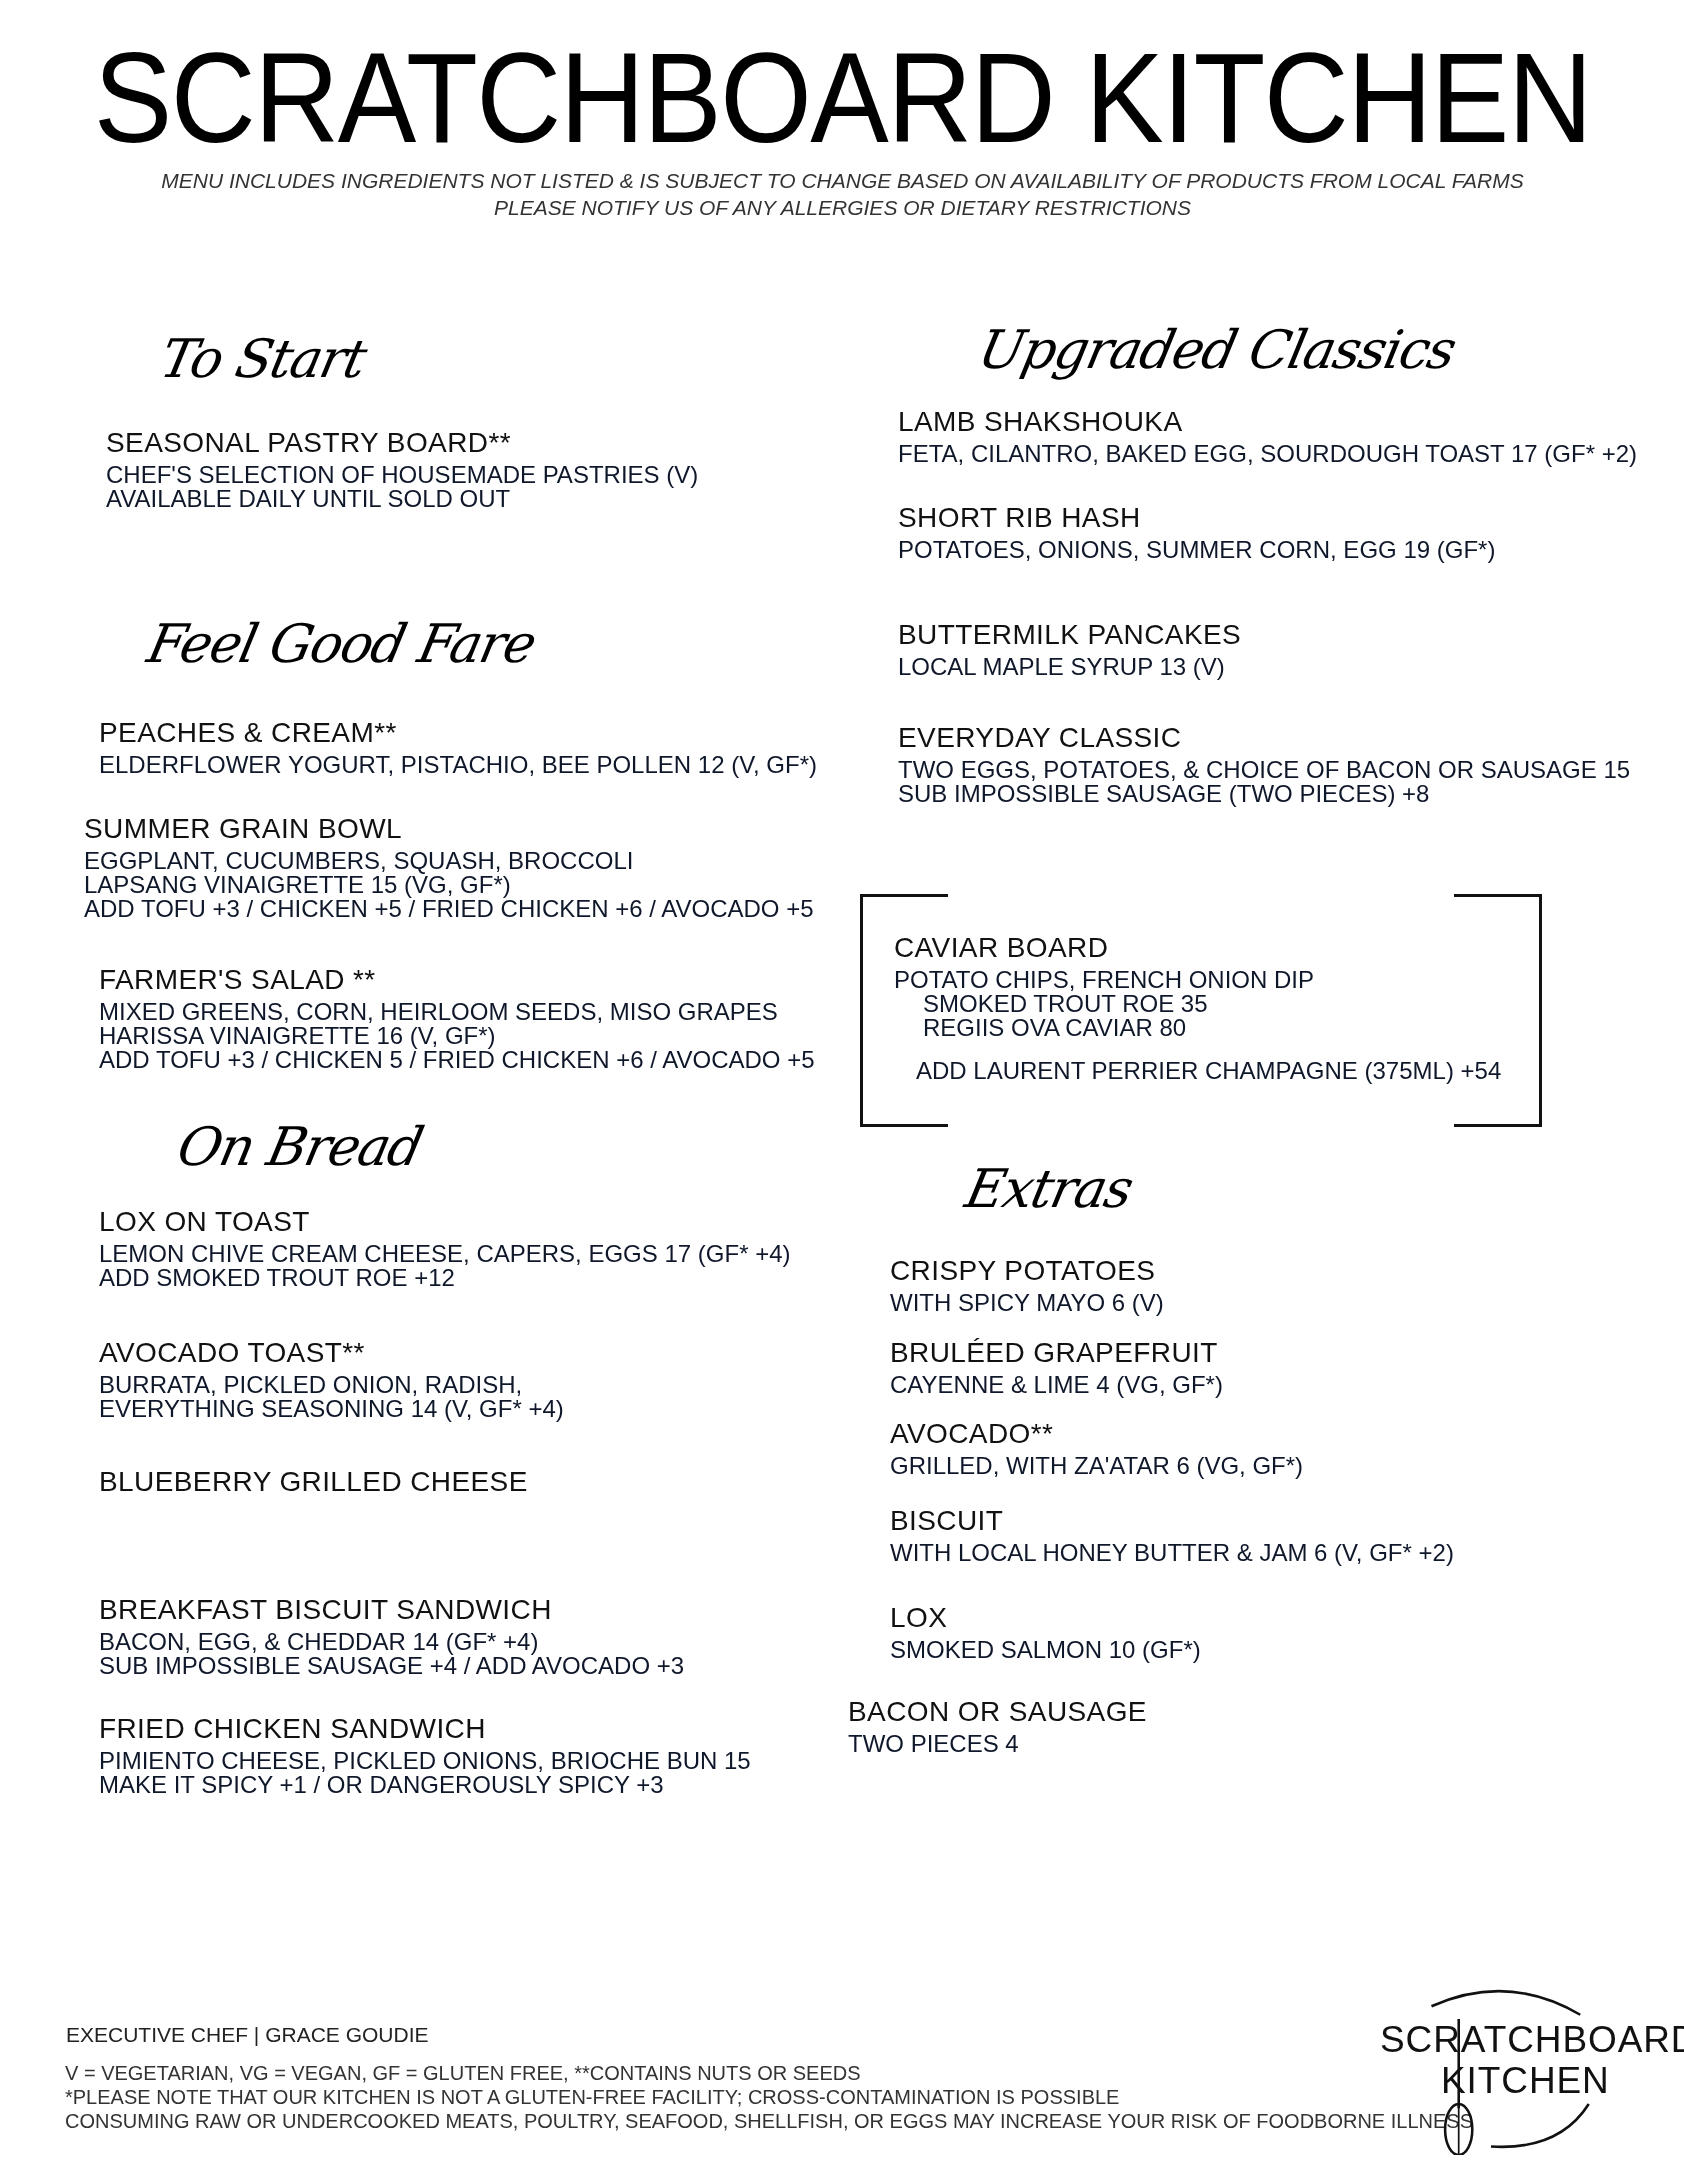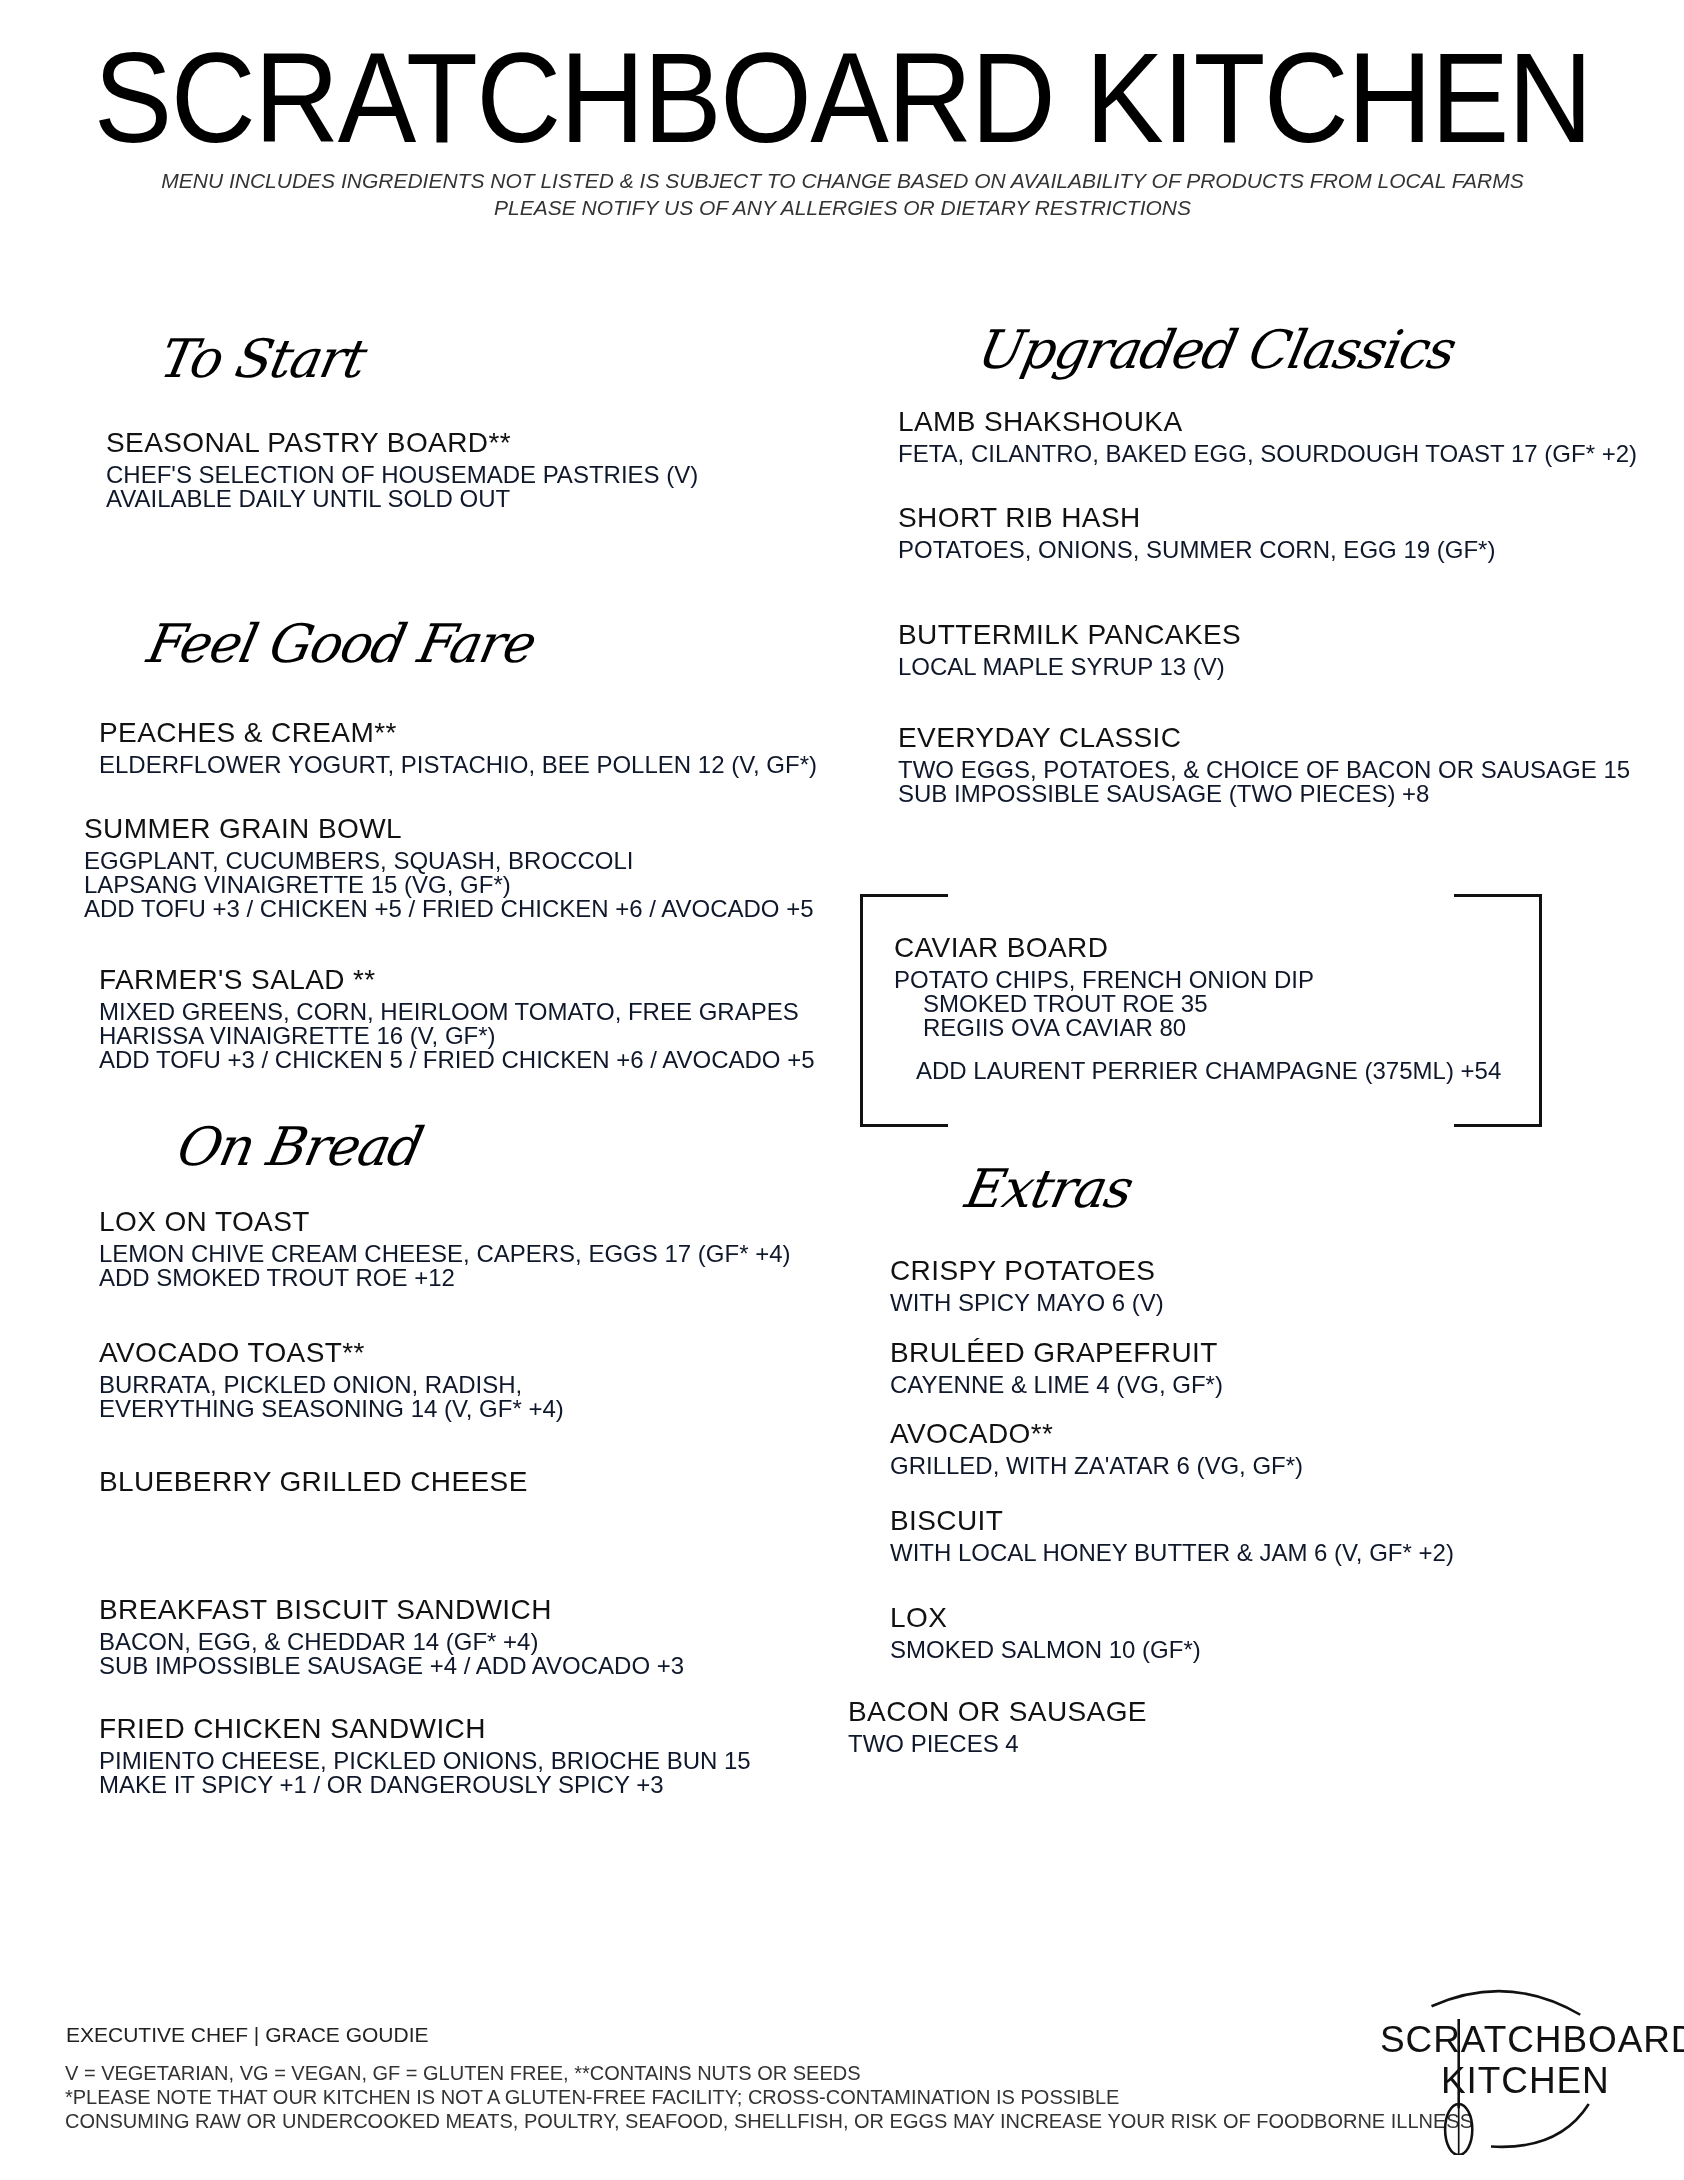--- a/index.html
+++ b/index.html
@@ -67,21 +67,21 @@
   <div class="name">SUMMER GRAIN BOWL</div>
   <div class="desc">
     <div>EGGPLANT, CUCUMBERS, SQUASH, BROCCOLI</div>
     <div>LAPSANG VINAIGRETTE 15  (VG, GF*)</div>
     <div>ADD TOFU +3 / CHICKEN +5 / FRIED CHICKEN +6 / AVOCADO +5</div>
   </div>
 </div>
 <div class="item" style="left:99px; top:963px;">
   <div class="name">FARMER'S SALAD **</div>
   <div class="desc">
-    <div>MIXED GREENS,  CORN, HEIRLOOM TOMATO, FREE GRAPES</div>
+    <div>MIXED GREENS,  CORN, HEIRLOOM SEEDS, MISO GRAPES</div>
     <div>HARISSA VINAIGRETTE 16 (V, GF*)</div>
     <div>ADD TOFU +3 / CHICKEN 5 / FRIED CHICKEN +6 / AVOCADO +5</div>
   </div>
 </div>
 
 <div class="script" style="left:179px; top:1116px;">On Bread</div>
 <div class="item" style="left:99px; top:1205px;">
   <div class="name">LOX ON TOAST</div>
   <div class="desc">
     <div>LEMON CHIVE CREAM CHEESE, CAPERS, EGGS 17  (GF* +4)</div>

